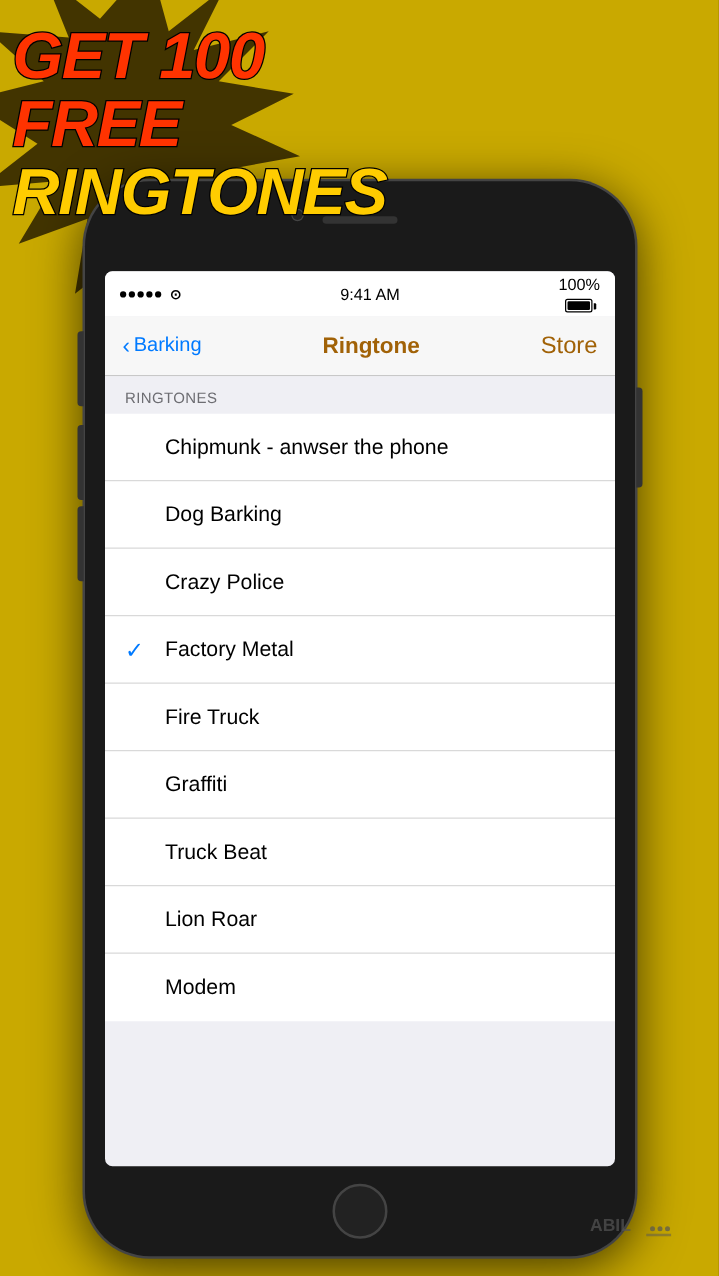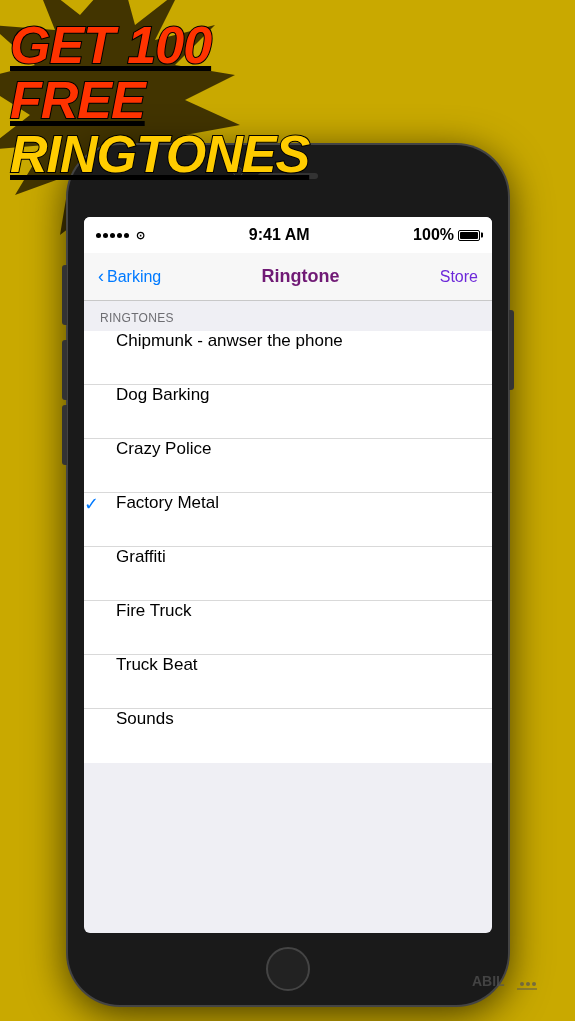--- a/index.html
+++ b/index.html
@@ -135,30 +135,31 @@
       border-radius: 50%;
       background: #000;
     }
 
     .wifi-icon {
       margin-left: 4px;
       font-size: 11px;
     }
 
     .status-time {
-      font-size: 16px;
-      font-weight: 700;
+      font-size: 13px;
+      font-weight: 400;
     }
 
     .status-right {
       display: flex;
       align-items: center;
       gap: 4px;
-      font-size: 16px;
-      font-weight: 700;
+      font-size: 13px;
+      font-weight: 400;
+      flex-direction: column;
     }
 
     .battery-bar {
       width: 22px;
       height: 11px;
       border: 1.5px solid #000;
       border-radius: 2px;
       position: relative;
       display: inline-flex;
       align-items: center;
@@ -204,26 +205,26 @@
     }
 
     .nav-back-chevron {
       font-size: 18px;
       margin-top: -1px;
     }
 
     .nav-title {
       font-size: 18px;
       font-weight: 600;
-      color: #701a75;
+      color: #a16207;
     }
 
     .nav-store {
-      color: #6d28d9;
-      font-size: 16px;
+      color: #a16207;
+      font-size: 19px;
     }
 
     
     .section-header {
       background: #efeff4;
       padding: 10px 16px 6px;
       font-size: 12px;
       color: #6d6d72;
       font-weight: 400;
       letter-spacing: 0.3px;
@@ -231,21 +232,22 @@
     }
 
     
     .ringtone-list {
       background: #fff;
     }
 
     .ringtone-item {
       height: 54px;
       display: flex;
-      padding: 0 0;
+      align-items: center;
+      padding: 0 16px;
       border-bottom: 1px solid #d9d9d9;
       position: relative;
     }
 
     .ringtone-item:last-child {
       border-bottom: none;
     }
 
     .check-mark {
       color: #007aff;
@@ -282,21 +284,21 @@
   </style>
 </head>
 <body>
 
 <div class="bg"></div>
 
 <svg class="burst-bg" width="300" height="280" viewBox="0 0 300 280">
   <polygon points="150,0 165,55 210,20 185,70 245,55 205,95 265,105 215,130 270,155 215,165 255,200 195,195 220,245 165,225 160,285 135,230 90,265 100,205 45,225 75,175 15,180 60,145 5,110 65,95 20,55 85,60 65,10 110,45" fill="#2a2000" opacity="0.85"></polygon>
 </svg>
 
-<div class="headline" style="z-index:10;text-decoration:underline;">
+<div class="headline" style="z-index:10;">
   <span class="headline-get">GET 100 FREE</span>
   <span class="headline-ring">RINGTONES</span>
 </div>
 
 <div class="phone-frame">
 
   <div style="position:absolute;top:28px;left:50%;transform:translateX(-50%);width:60px;height:6px;background:#333;border-radius:3px;"></div>
 
   <div style="position:absolute;top:22px;left:50%;transform:translateX(-50%) translateX(-50px);width:10px;height:10px;background:#222;border-radius:50%;border:1px solid #444;"></div>
 
@@ -350,39 +352,43 @@
         <span class="ringtone-name">Crazy Police</span>
       </div>
 
       <div class="ringtone-item">
         <span class="check-mark">✓</span>
         <span class="ringtone-name">Factory Metal</span>
       </div>
 
       <div class="ringtone-item">
         <span class="no-check"></span>
+        <span class="ringtone-name">Fire Truck</span>
+      </div>
+
+      <div class="ringtone-item">
+        <span class="no-check"></span>
         <span class="ringtone-name">Graffiti</span>
       </div>
 
-      <div class="ringtone-item">
-        <span class="no-check"></span>
-        <span class="ringtone-name">Fire Truck</span>
-      </div>
-
 
       <div class="ringtone-item">
         <span class="no-check"></span>
         <span class="ringtone-name">Truck Beat</span>
       </div>
 
-
-
-      <div class="ringtone-item">
-        <span class="no-check"></span>
-        <span class="ringtone-name">Sounds</span>
+      <div class="ringtone-item">
+        <span class="no-check"></span>
+        <span class="ringtone-name">Lion Roar</span>
+      </div>
+
+
+      <div class="ringtone-item">
+        <span class="no-check"></span>
+        <span class="ringtone-name">Modem</span>
       </div>
 
     </div>
   </div>
 
   <div style="position:absolute;bottom:14px;left:50%;transform:translateX(-50%);width:44px;height:44px;border-radius:50%;border:2px solid #444;background:#222;"></div>
 
 </div>
 
 <div class="watermark">

